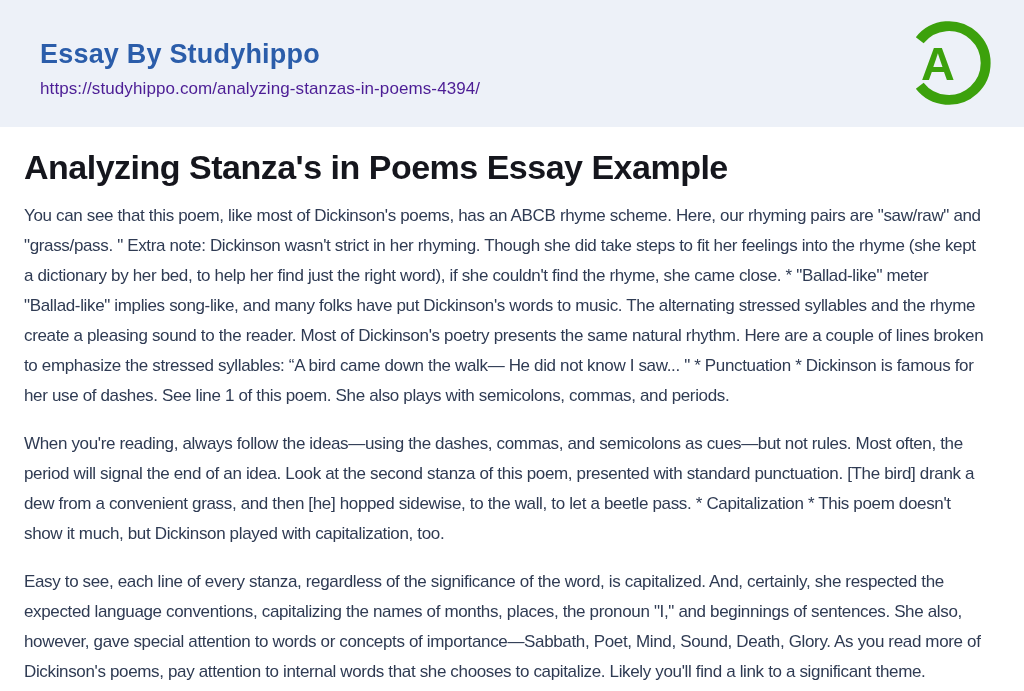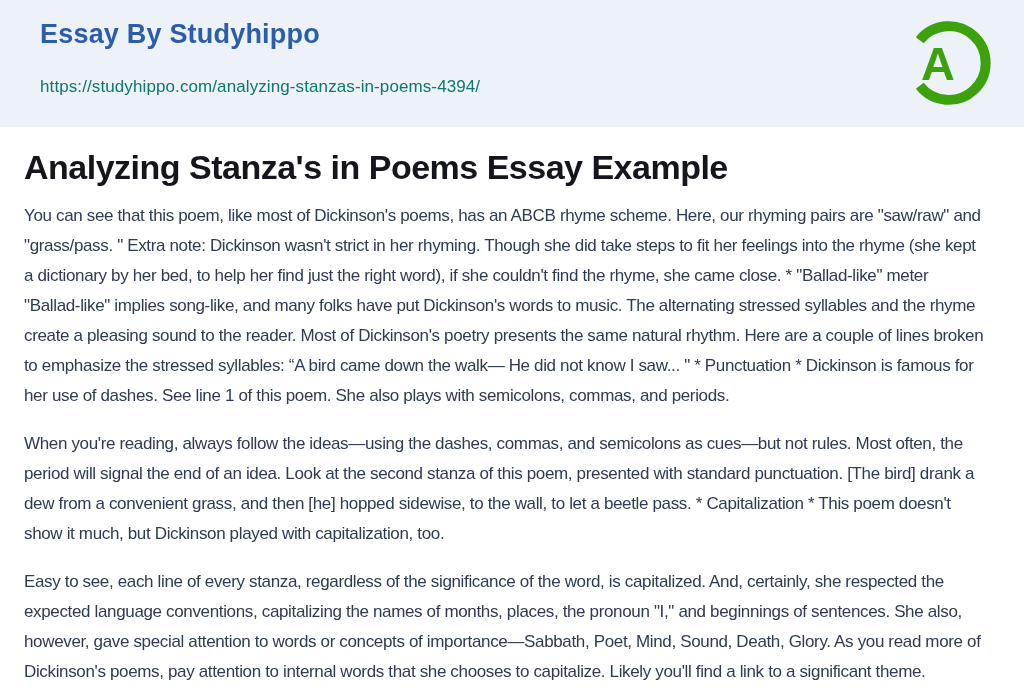--- a/index.html
+++ b/index.html
@@ -11,33 +11,33 @@
     overflow: hidden;
   }
   .page { width: 1024px; height: 691px; position: relative; background: #ffffff; }
 
   
   .header {
     width: 100%;
     height: 127px;
     background: #edf1f8;
     position: relative;
-    padding: 20px 40px 0 40px;
+    padding: 40px 40px 0 40px;
   }
   .site-title {
     color: #2b5daa;
     font-size: 27px;
     font-weight: 700;
     letter-spacing: 0.2px;
     line-height: 1.1;
   }
   .site-url {
     display: inline-block;
-    margin-top: 27px;
-    color: #0f766e;
+    margin-top: 9px;
+    color: #4c1d95;
     font-size: 17px;
     font-weight: 400;
     text-decoration: none;
     letter-spacing: 0.1px;
   }
   .logo {
     position: absolute;
     top: 18px;
     right: 32px;
     width: 90px;

